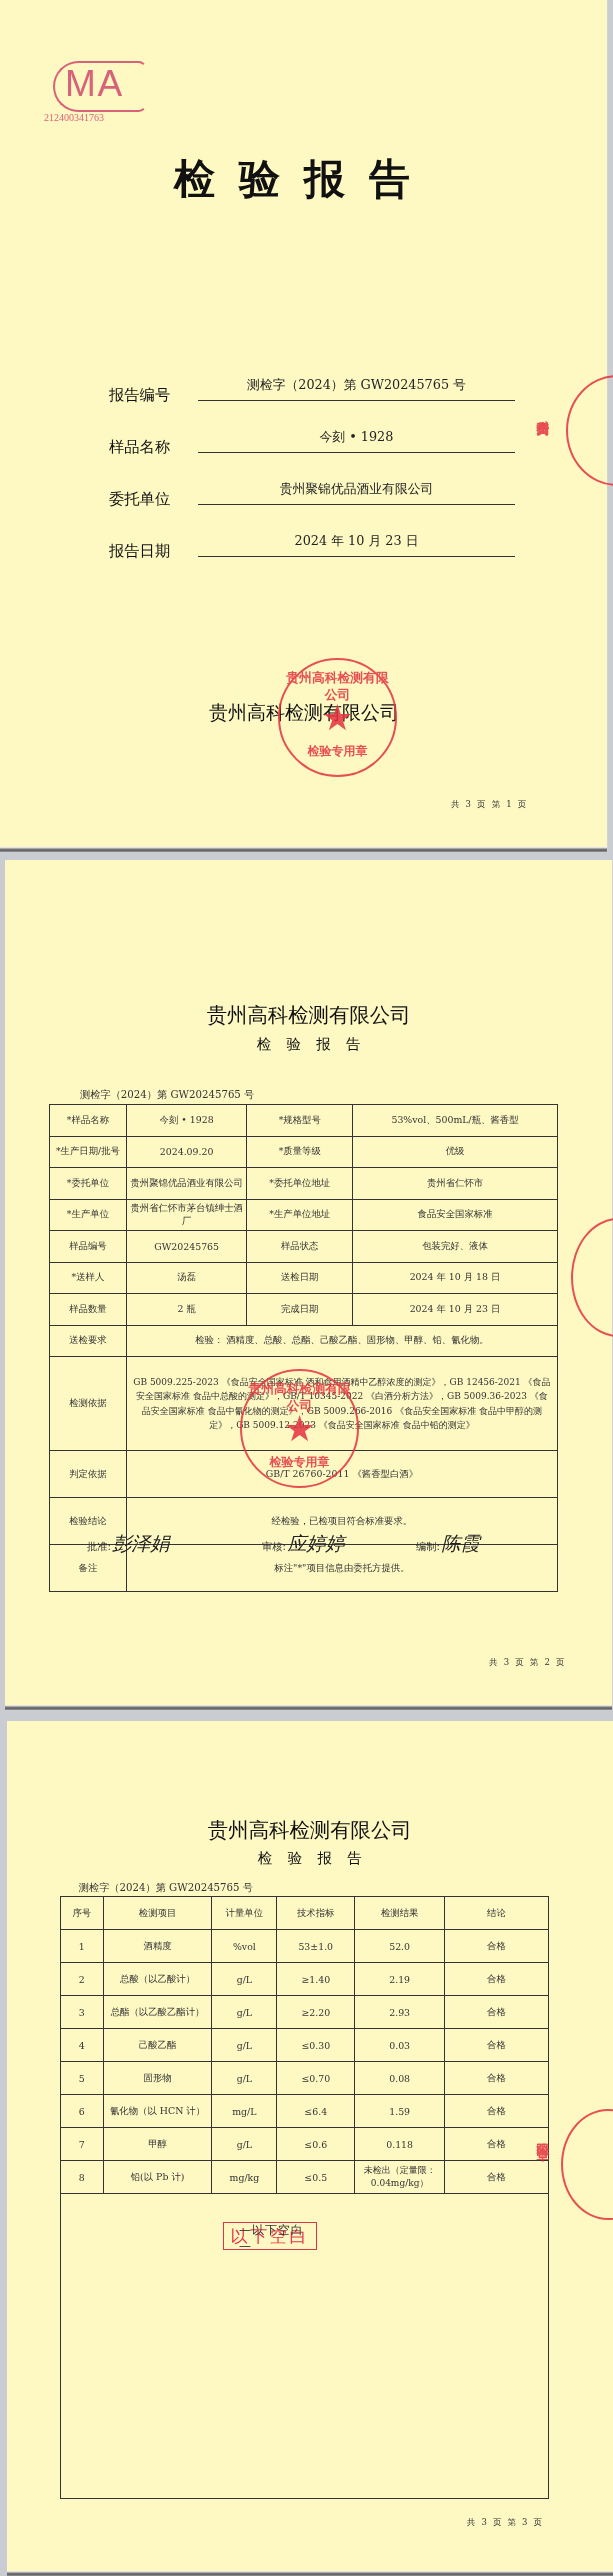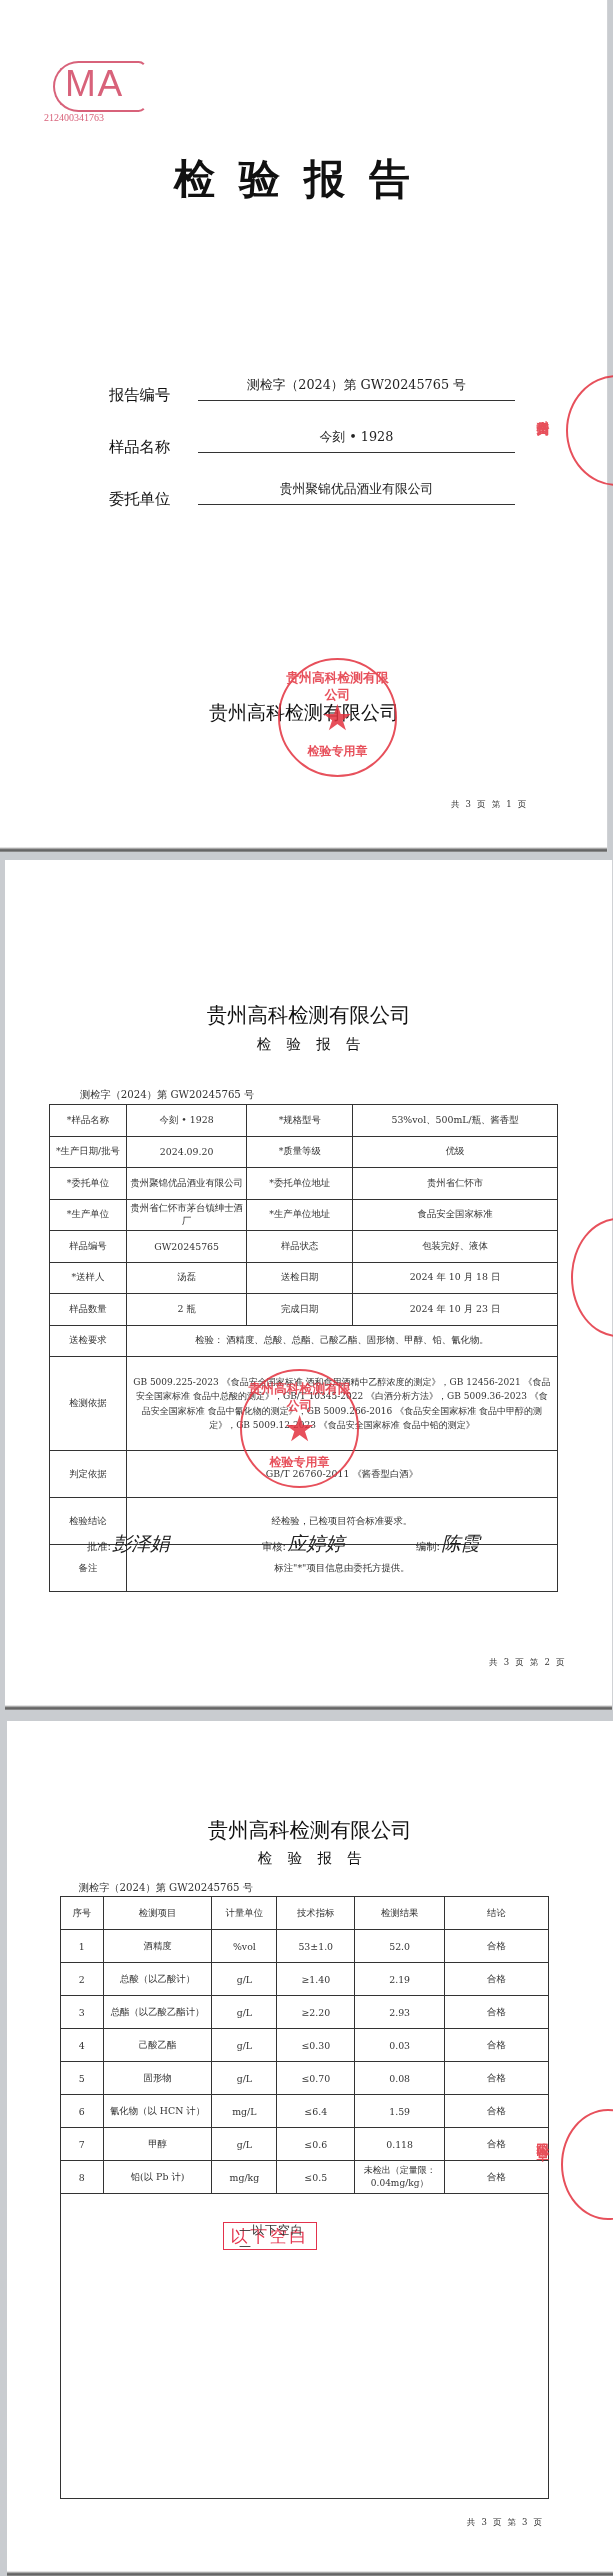--- a/index.html
+++ b/index.html
@@ -2,21 +2,21 @@
 <html style="font-size:13.6px"><head>
 <meta charset="utf-8">
 <style>
   * { box-sizing: border-box; margin: 0; padding: 0; }
   body {
     width: 613px; height: 2576px; background: #c9ccd0;
     font-family: "DejaVu Serif", "Liberation Serif", serif; color: #222;
     position: relative; overflow: hidden;
   }
   .page {
-    position: absolute; left: 0; width: 608px; background: #ffffff;
+    position: absolute; left: 0; width: 608px; background: #fef9c3;
     border-right: 1.7px solid #d0d2d5;
   }
   .page-shadow {
     position: absolute; left: 0; right: 0; bottom: 0; height: 5.1px;
     background: linear-gradient(#fff, #555 60%, #999);
   }
   #p1 { top: 0; height: 852px; }
   #p2 { top: 860px; height: 850px; left: 5.1px; }
   #p3 { top: 1721px; height: 855px; left: 6.8px; width: 607px; }
 
@@ -82,20 +82,25 @@
     <span class="cover-line"></span>
   </div>
   <div class="cover-field" style="top:427px">
     <span class="cover-label">样品名称</span>
     <span class="cover-value">今刻 • 1928</span>
     <span class="cover-line"></span>
   </div>
   <div class="cover-field" style="top:479px">
     <span class="cover-label">委托单位</span>
     <span class="cover-value">贵州聚锦优品酒业有限公司</span>
+    <span class="cover-line"></span>
+  </div>
+  <div class="cover-field" style="top:531px">
+    <span class="cover-label">报告日期</span>
+    <span class="cover-value">2024 年 10 月 23 日</span>
     <span class="cover-line"></span>
   </div>
 
   <div class="cover-company">贵州高科检测有限公司</div>
 
   <div class="seal" style="left:278px; top:658px; width:119px; height:119px;">
     <span class="seal-arc">贵州高科检测有限公司</span>
     <span class="star">★</span>
     <span class="seal-bottom">检验专用章</span>
   </div>

